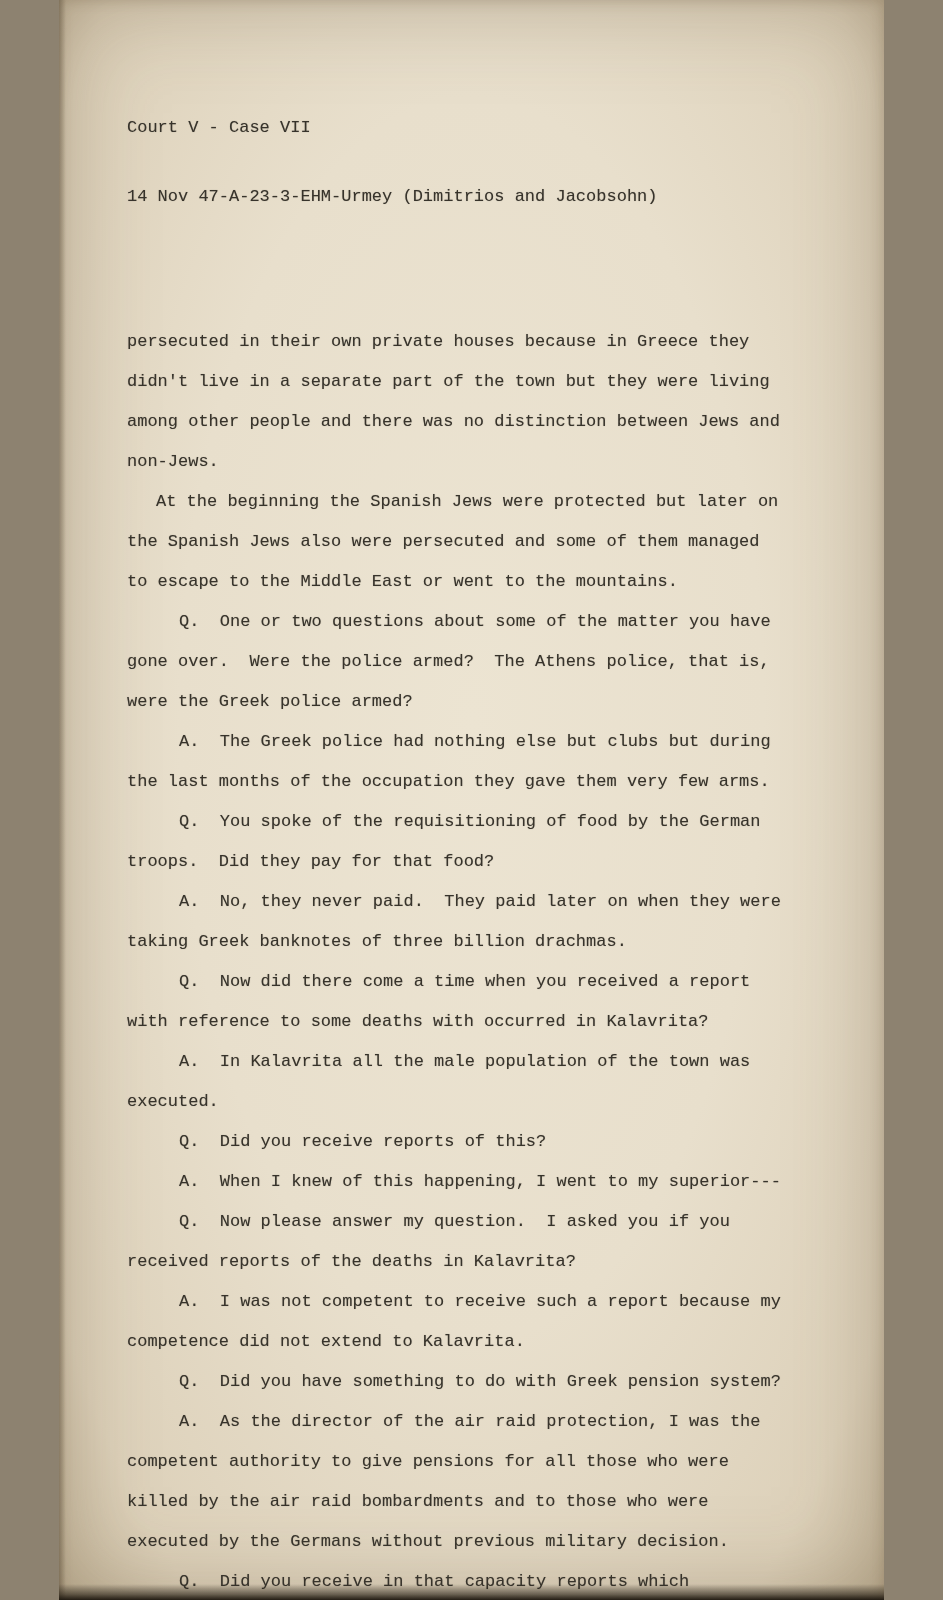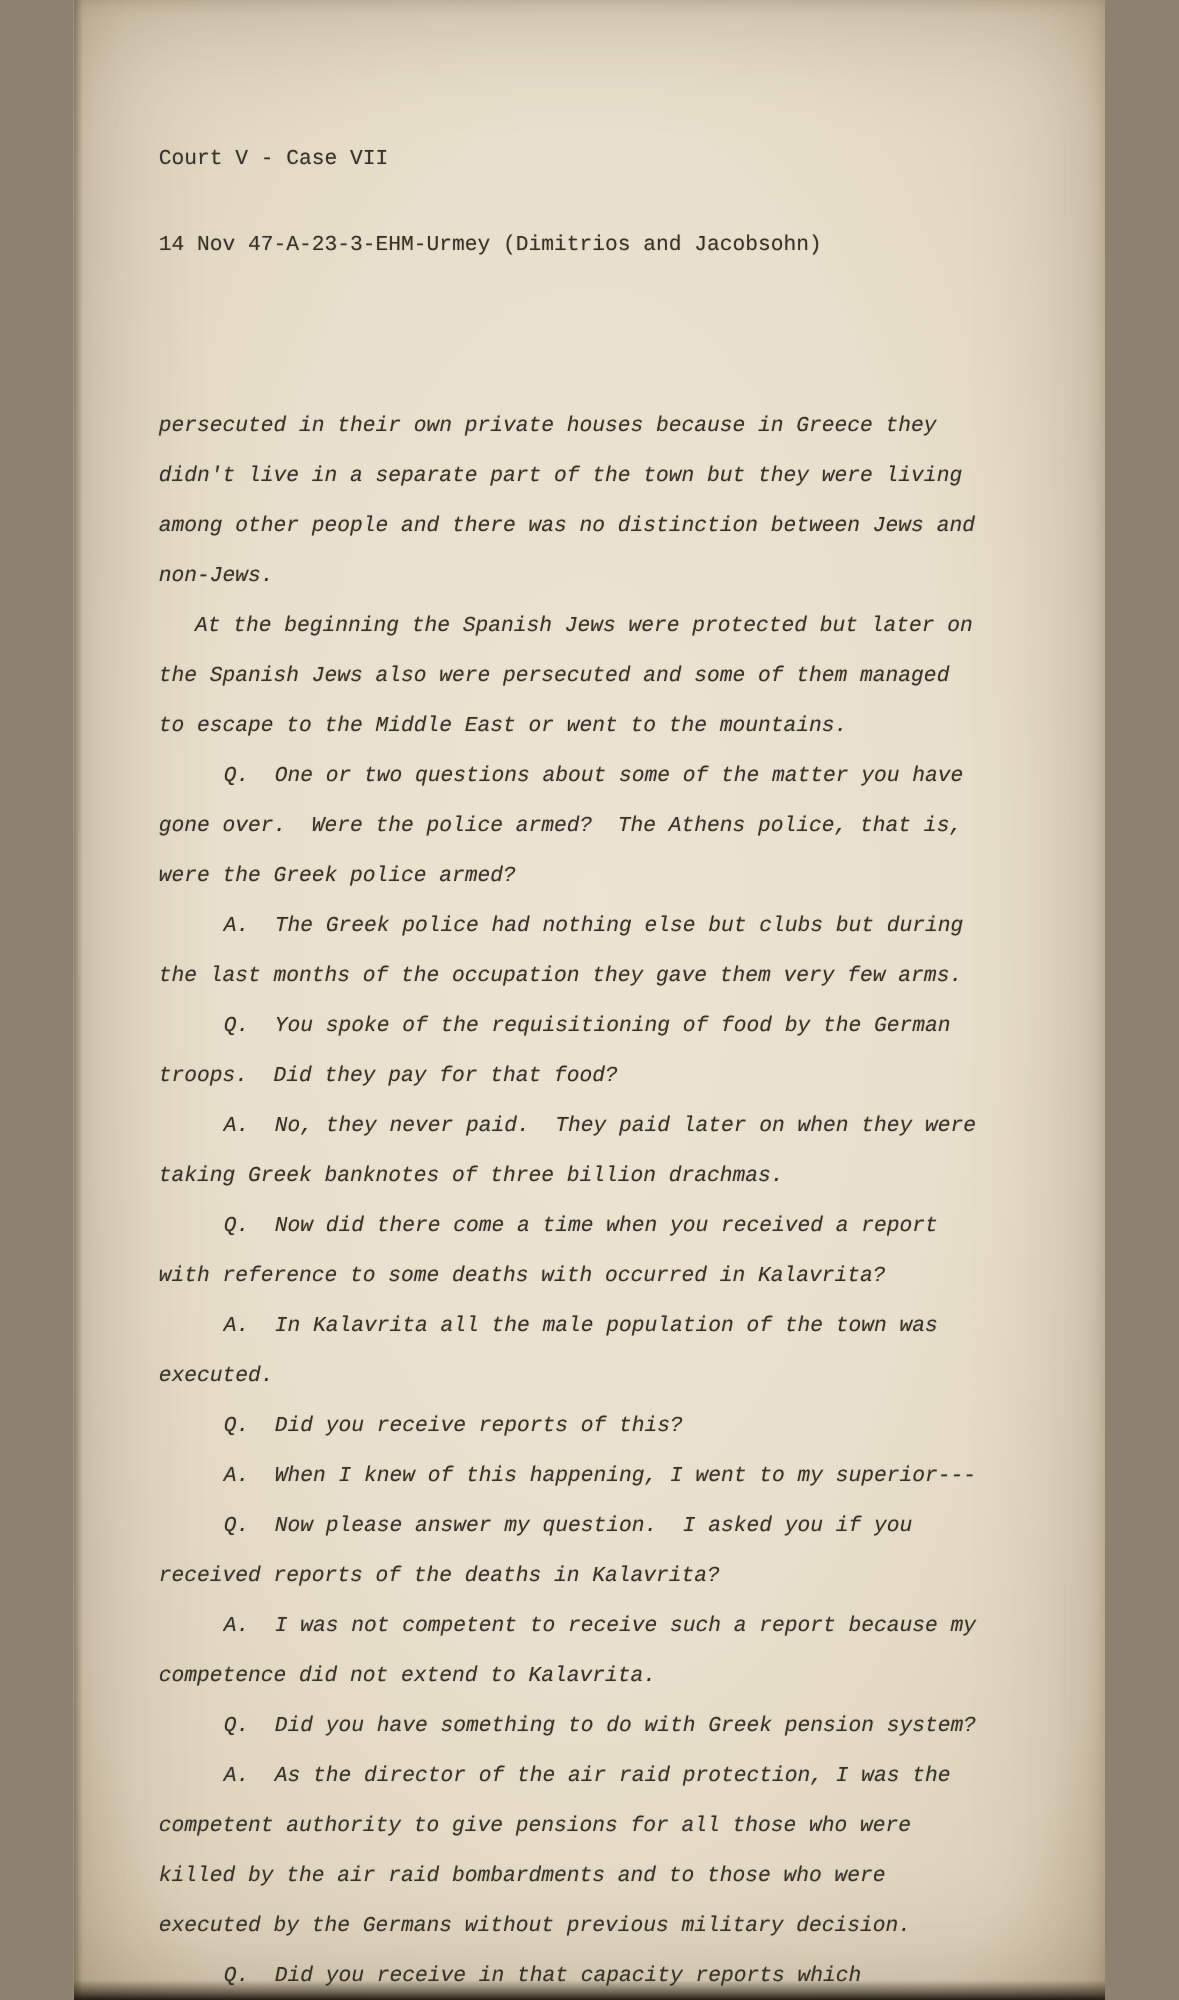--- a/index.html
+++ b/index.html
@@ -31,21 +31,20 @@
     white-space: pre-wrap;
   }
   .doc-body {
     font-size: 17px;
     line-height: 40px;
     max-width: 760px;
     white-space: pre-wrap;
   }
   .doc-body p {
     margin: 0;
-    font-style: italic;
   }
   .indent-0 { text-indent: 0; }
   .indent-1 { text-indent: 29px; }
   .indent-2 { text-indent: 52px; }
   .page-number {
     margin-top: -40px;
     max-width: 740px;
     text-align: center;
     font-size: 17px;
     line-height: 40px;

